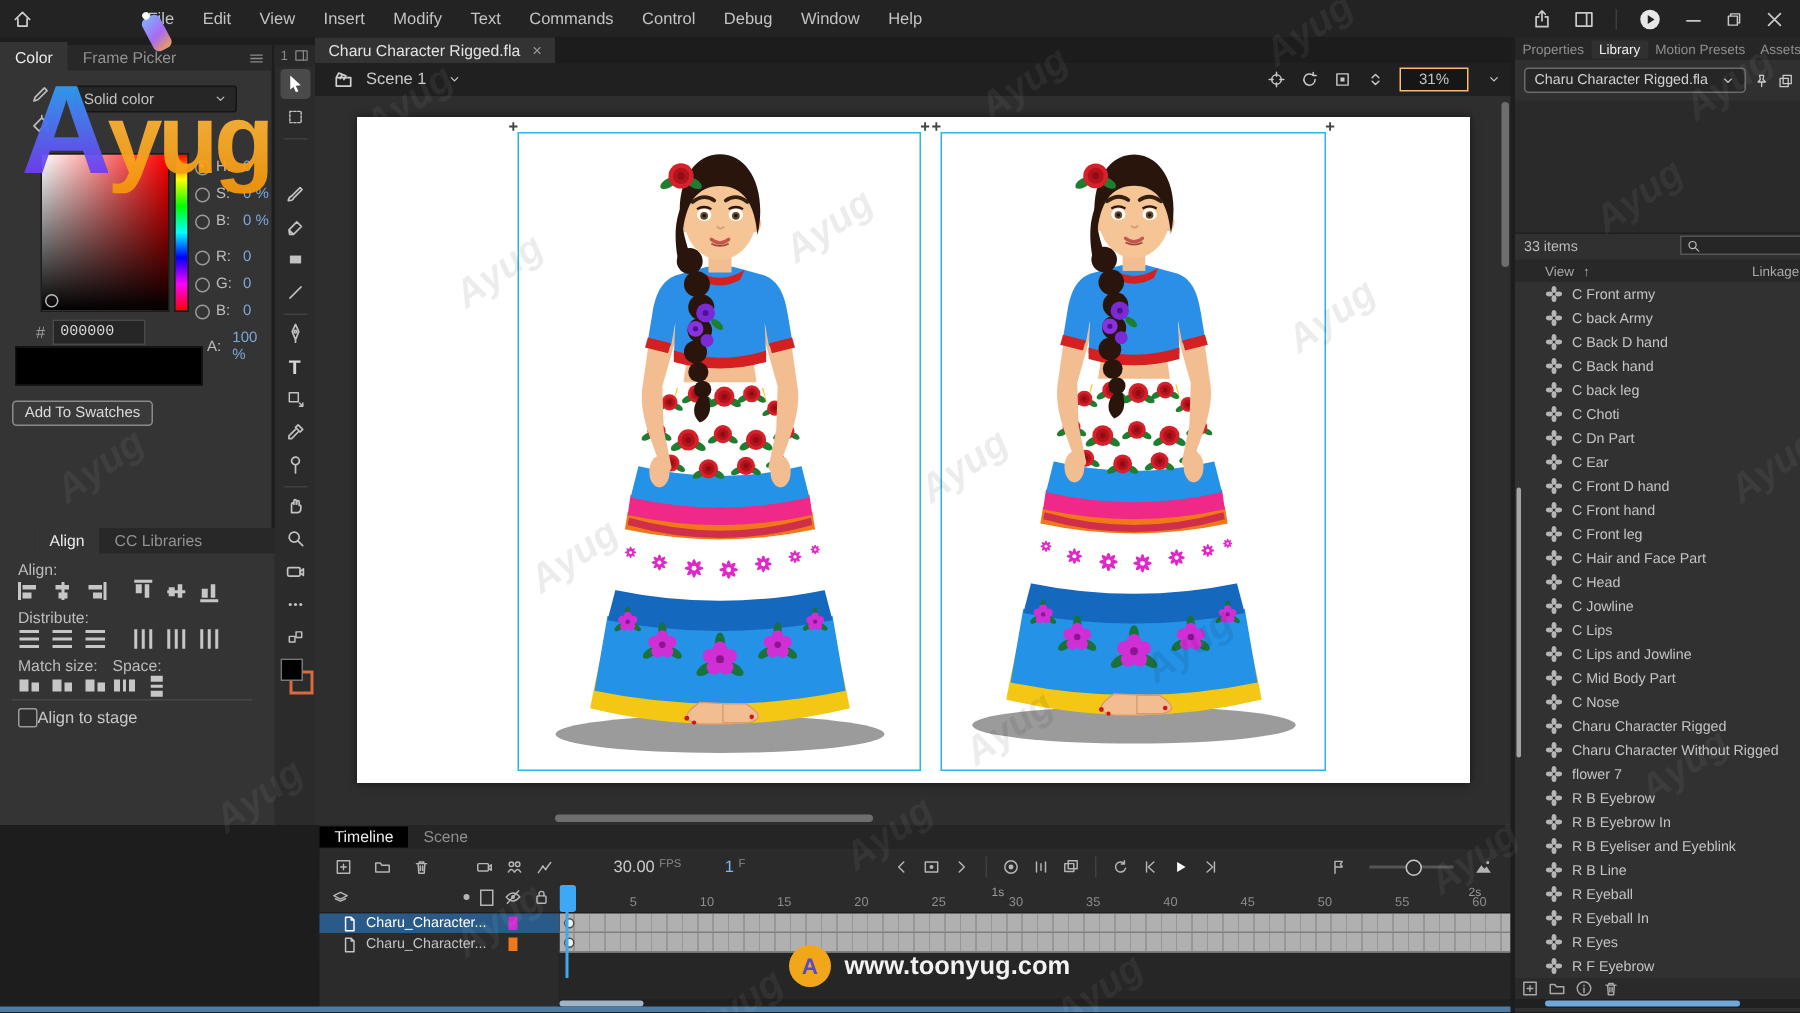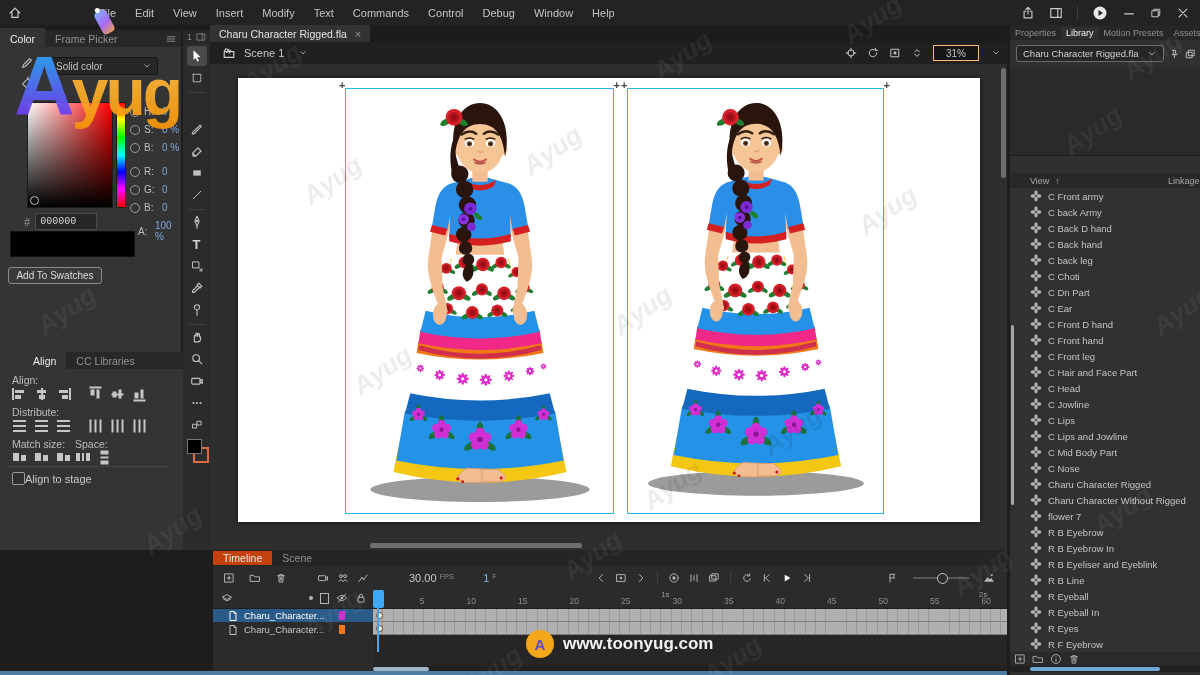--- a/index.html
+++ b/index.html
@@ -92,21 +92,21 @@
   .stage{position:absolute;left:28px;top:14px;width:742px;height:444px;background:#fff;box-shadow:0 0 6px rgba(0,0,0,.55)}
   .selbox{position:absolute;border:1px solid #2ab4e8;}
   .selbox:before,.selbox:after{position:absolute;top:-9px;color:#444;font-size:11px;font-weight:700;content:"+";line-height:10px}
   .selbox:before{left:-7px}.selbox:after{right:-7px}
   .charsvg{position:absolute;left:50%;top:2px;transform:translateX(-50%);}
   .vsb{position:absolute;right:1px;top:4px;width:5px;height:110px;background:#6e6e6e;border-radius:3px}
   .hsb{position:absolute;left:160px;bottom:2px;height:5px;width:212px;background:#6e6e6e;border-radius:3px}
   
   .tl-tabs{left:213px;top:550px;width:794px;height:16px;background:#252525;display:flex;align-items:center;font-size:10.5px;color:#8f8f8f}
   .tl-tab{padding:1px 10px}
-  .tl-tab.on{color:#ececec;background:#c2410c}
+  .tl-tab.on{color:#ececec;background:#000000}
   .tlbar{left:213px;top:566px;width:794px;height:24px;background:#2b2b2b;display:flex;align-items:center;color:#b5b5b5}
   .tbtn{width:20px;height:18px;display:flex;align-items:center;justify-content:center}
   .tsep{width:1px;height:14px;background:#404040;margin:0 6px}
   .fps{display:flex;align-items:baseline;gap:3px;margin-left:36px;color:#c9c9c9}
   .fps .u{font-size:7.5px;color:#8a8a8a;position:relative;top:-3px}
   .fps .fv{color:#7fb8f0;margin-left:26px}
   .tl-left{left:213px;top:590px;width:160px;height:85px;background:#2b2b2b}
   .tl-lhead{position:absolute;left:0;top:0;width:160px;height:18px;background:#2b2b2b;border-bottom:1px solid #1e1e1e;display:flex;align-items:center;color:#b5b5b5}
   .lhicons{position:absolute;right:6px;top:2px;display:flex;gap:7px;align-items:center}
   .lrow-t{position:absolute;left:0;width:160px;height:13px;display:flex;align-items:center;font-size:9.5px;color:#c4c4c4;background:#2b2b2b}
@@ -1061,20 +1061,29 @@
           </svg>
       </div>
       <svg class="ic s12">
           <use href="#i-pin2"></use>
         </svg>
       <svg class="ic s12">
           <use href="#i-copy"></use>
         </svg>
     </div>
     <div class="preview"></div>
+    <div class="itemsrow">
+      <span style="margin-left:6px">33 items</span>
+      <div class="search">
+        <svg class="ic s10">
+            <use href="#i-zoom"></use>
+          </svg>
+        <input style="">
+      </div>
+    </div>
     <div class="lhead">
       <span class="nm">
           <span>View</span>
           <span>↑</span>
         </span>
       <span class="lk">Linkage</span>
     </div>
     <div id="libList">
         <div class="lrow">
           <svg class="ic s12">

